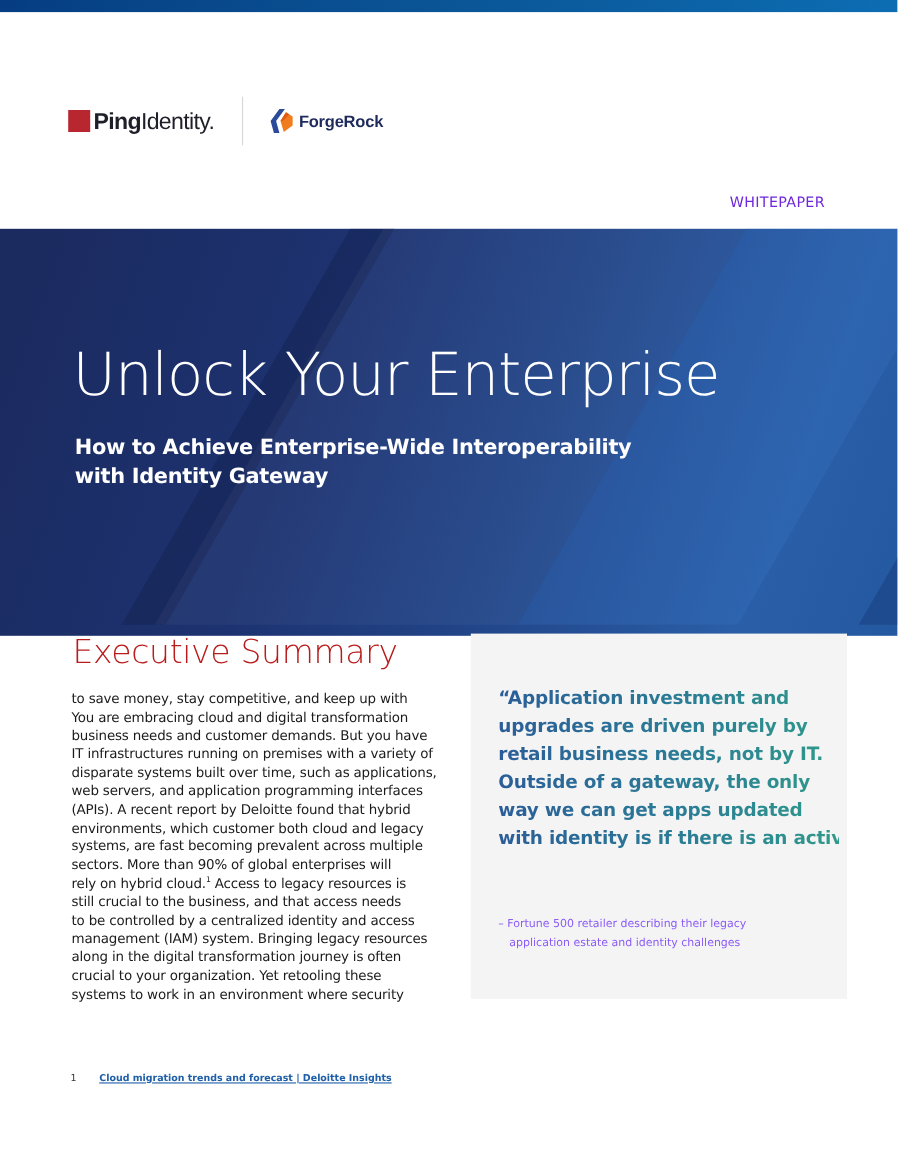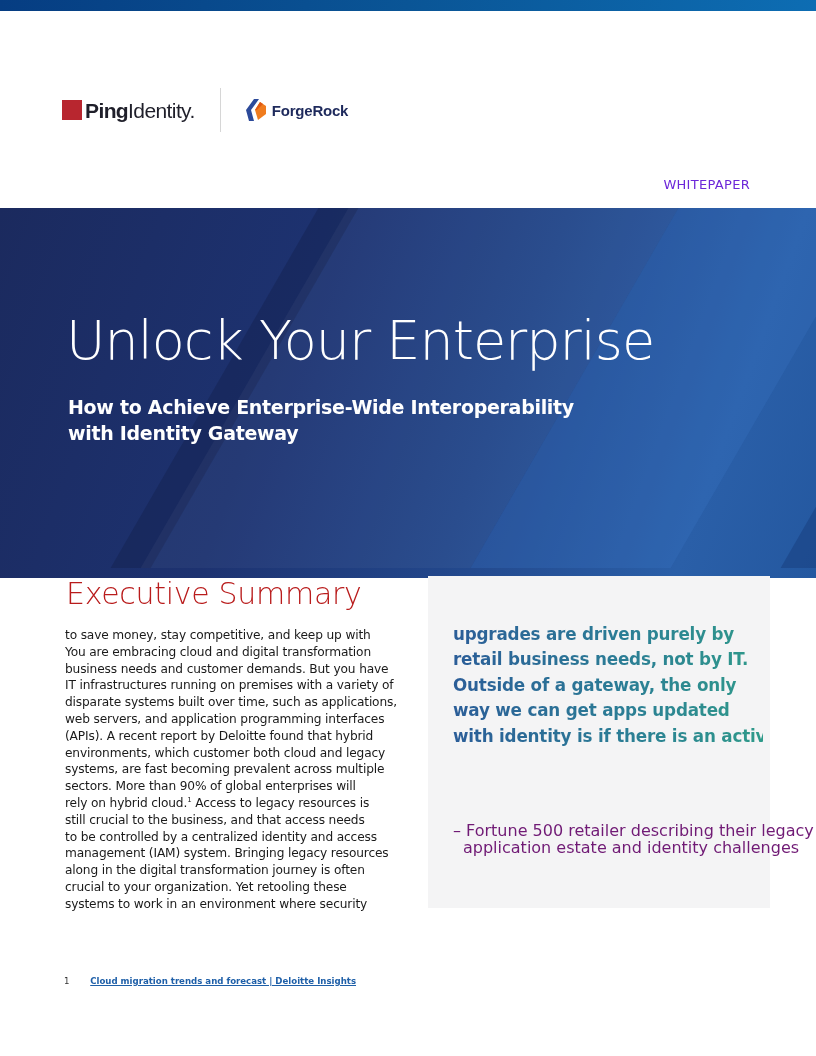--- a/index.html
+++ b/index.html
@@ -68,22 +68,22 @@
     }
     .quote-text {
       position: absolute; left: 25px; top: 46px; width: 310px;
       font-family: "DejaVu Sans", sans-serif; font-weight: 700; font-size: 16.8px; line-height: 25.4px;
       letter-spacing: -0.2px;
       background: linear-gradient(90deg, #2b5d98 0%, #2b7d95 55%, #2f9a8a 100%);
       -webkit-background-clip: text; background-clip: text; color: transparent;
     }
     .quote-text .line { display: block; white-space: nowrap; }
     .quote-attr {
-      position: absolute; left: 25px; top: 246px; width: 310px;
-      font-family: "DejaVu Sans", sans-serif; font-size: 16px; line-height: 17px; color: #701a75;
+      position: absolute; left: 25px; top: 256px; width: 310px;
+      font-family: "DejaVu Sans", sans-serif; font-size: 10px; line-height: 17px; color: #8b5cf6;
     }
     .quote-attr .line { display: block; white-space: nowrap; }
     .quote-attr .line.indent { padding-left: 10px; }
 
     .footnote {
       position: absolute; left: 64px; top: 976px;
       font-family: "DejaVu Sans", sans-serif; font-size: 8.6px; color: #333;
     }
     .footnote a { color: #1e5fa8; font-weight: 700; text-decoration: underline; margin-left: 18px; }
   </style>
@@ -141,20 +141,21 @@
   <span class="line">still crucial to the business, and that access needs</span>
   <span class="line">to be controlled by a centralized identity and access</span>
   <span class="line">management (IAM) system. Bringing legacy resources</span>
   <span class="line">along in the digital transformation journey is often</span>
   <span class="line">crucial to your organization. Yet retooling these</span>
   <span class="line">systems to work in an environment where security</span>
 </div>
 
 <aside class="quote-box">
   <blockquote class="quote-text">
+    <span class="line"> “Application investment and</span>
     <span class="line">upgrades are driven purely by</span>
     <span class="line">retail business needs, not by IT.</span>
     <span class="line">Outside of a gateway, the only</span>
     <span class="line">way we can get apps updated</span>
     <span class="line">with identity is if there is an active</span>
   </blockquote>
   <div class="quote-attr">
     <span class="line">– Fortune 500 retailer describing their legacy</span>
     <span class="line indent">application estate and identity challenges</span>
   </div>

